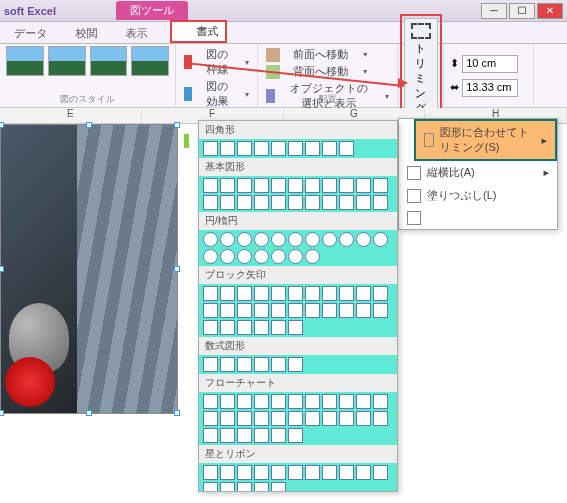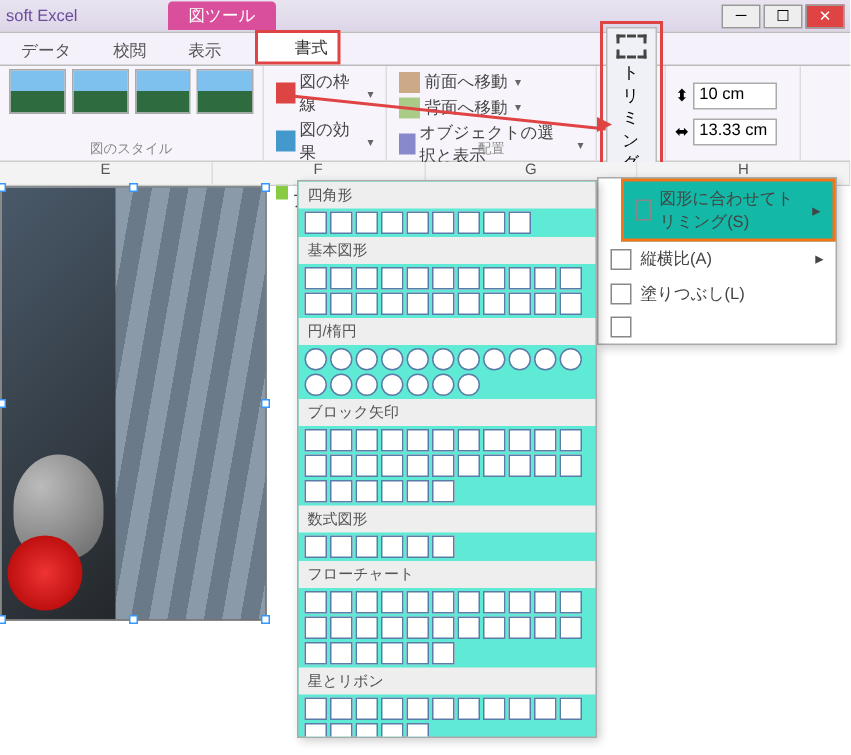--- a/index.html
+++ b/index.html
@@ -1,31 +1,31 @@
 <!DOCTYPE html>
 <html><head>
 <meta charset="utf-8">
 <style>
 * { margin: 0; padding: 0; box-sizing: border-box; font-family: "Meiryo UI", sans-serif; font-size: 11px; }
 body { background: #fff; width: 567px; height: 503px; overflow: hidden; position: relative; }
 .titlebar { height: 22px; background: linear-gradient(#e9e4f0, #dcd5e8); display: flex; align-items: center; padding: 0 4px; border-bottom: 1px solid #bbb; }
-.titlebar .app { color: #6a4c9c; font-weight: normal; }
+.titlebar .app { color: #6a4c9c; font-weight: bold; }
 .tool-tab { margin-left: 60px; background: #d94f9c; color: #fff; padding: 2px 14px; border-radius: 3px 3px 0 0; font-size: 11px; }
 .winbtns { margin-left: auto; display: flex; gap: 2px; }
 .winbtn { width: 26px; height: 16px; background: #eee; border: 1px solid #999; display: flex; align-items: center; justify-content: center; font-size: 10px; }
 .winbtn.close { background: #e04343; color: #fff; }
 .tabs { height: 22px; display: flex; align-items: flex-end; padding-left: 8px; gap: 16px; background: #f5f1fa; border-bottom: 1px solid #bbb; }
 .tab { padding: 2px 6px; color: #555; cursor: pointer; }
 .tab.active { border: 2px solid #e04343; color: #333; background: #fff; padding-left: 25px; }
 .ribbon { height: 64px; background: #f7f5fb; border-bottom: 1px solid #ccc; display: flex; }
 .rgroup { border-right: 1px solid #ddd; padding: 2px 6px; position: relative; display: flex; flex-direction: column; }
 .rgroup .label { position: absolute; bottom: 1px; left: 0; right: 0; text-align: center; font-size: 9px; color: #888; }
 .thumbs { display: flex; gap: 4px; }
 .thumb { width: 38px; height: 30px; border: 1px solid #aaa; background: linear-gradient(#7ec0ee 50%, #2e6b3e 50%); }
-.ribbtn { display: flex; align-items: center; gap: 3px; color: #444; padding: 1px 2px; cursor: pointer; }
+.ribbtn { display: flex; align-items: center; gap: 13px; color: #444; padding: 1px 2px; cursor: pointer; text-align: center; }
 .ribbtn .ico { width: 14px; height: 14px; display: inline-block; }
 .trim-wrap { border: 2px solid #e04343; padding: 2px; }
 .trim { background: #f0f0f7; border: 1px solid #bbb; padding: 4px 6px; text-align: center; cursor: pointer; }
 .sizebox { width: 56px; height: 18px; border: 1px solid #aaa; background: #fff; padding: 1px 3px; display: inline-block; }
 .arrow-line { position: absolute; left: 185px; top: 62px; width: 220px; height: 2px; background: #e04343; transform: rotate(6deg); transform-origin: left; z-index: 5; }
 .arrow-head { position: absolute; left: 398px; top: 78px; width: 0; height: 0; border-left: 10px solid #e04343; border-top: 5px solid transparent; border-bottom: 5px solid transparent; z-index: 5; }
 .content { display: flex; height: calc(100% - 108px); }
 .sheet { flex: 1; position: relative; }
 .colhdr { display: flex; height: 16px; border-bottom: 1px solid #ccc; }
 .colhdr div { flex: 1; border-right: 1px solid #ddd; text-align: center; background: #f3f3f3; color: #555; font-size: 10px; }
@@ -35,21 +35,21 @@
 .toy { position: absolute; left: 4px; bottom: 6px; width: 50px; height: 50px; background: radial-gradient(circle, #e33, #a00); border-radius: 50%; }
 .curtain { position: absolute; right: 0; top: 0; width: 100px; height: 100%; background: repeating-linear-gradient(100deg, #8a9aa8 0 12px, #6a7a88 12px 24px); }
 .handle { position: absolute; width: 6px; height: 6px; background: #fff; border: 1px solid #39f; }
 .shapes-panel { position: absolute; left: 198px; top: 120px; width: 200px; background: #5eead4; border: 1px solid #aaa; box-shadow: 2px 2px 6px rgba(0,0,0,0.2); z-index: 20; padding-bottom: 4px; max-height: 372px; overflow: hidden; }
 .shapes-panel .cat-label { background: #eee; color: #555; padding: 2px 6px; font-size: 10px; }
 .shape-grid { display: flex; flex-wrap: wrap; padding: 2px 4px; gap: 2px; }
 .shape { width: 15px; height: 15px; border: 1px solid #5a7ca8; background: #fff; cursor: pointer; }
 .shape.round { border-radius: 50%; }
 .trim-menu { position: absolute; left: 398px; top: 118px; width: 160px; background: #fff; border: 1px solid #aaa; box-shadow: 2px 2px 6px rgba(0,0,0,0.2); z-index: 15; }
 .trim-menu .mi { padding: 4px 8px; display: flex; align-items: center; gap: 6px; cursor: pointer; color: #444; }
-.trim-menu .mi.hl { border: 2px solid #f97316; background: #14b8a6; margin-left: 15px; }
+.trim-menu .mi.hl { border: 2px solid #0f766e; background: #fdba74; margin-left: 15px; }
 .trim-menu .mi .ico { width: 14px; height: 14px; border: 1px solid #888; }
 .drop { font-size: 8px; color: #666; margin-left: 2px; }
 </style>
 </head>
 <body>
 
 <div class="titlebar">
   <span class="app">soft Excel</span>
   <span class="tool-tab">図ツール</span>
   <div class="winbtns">

